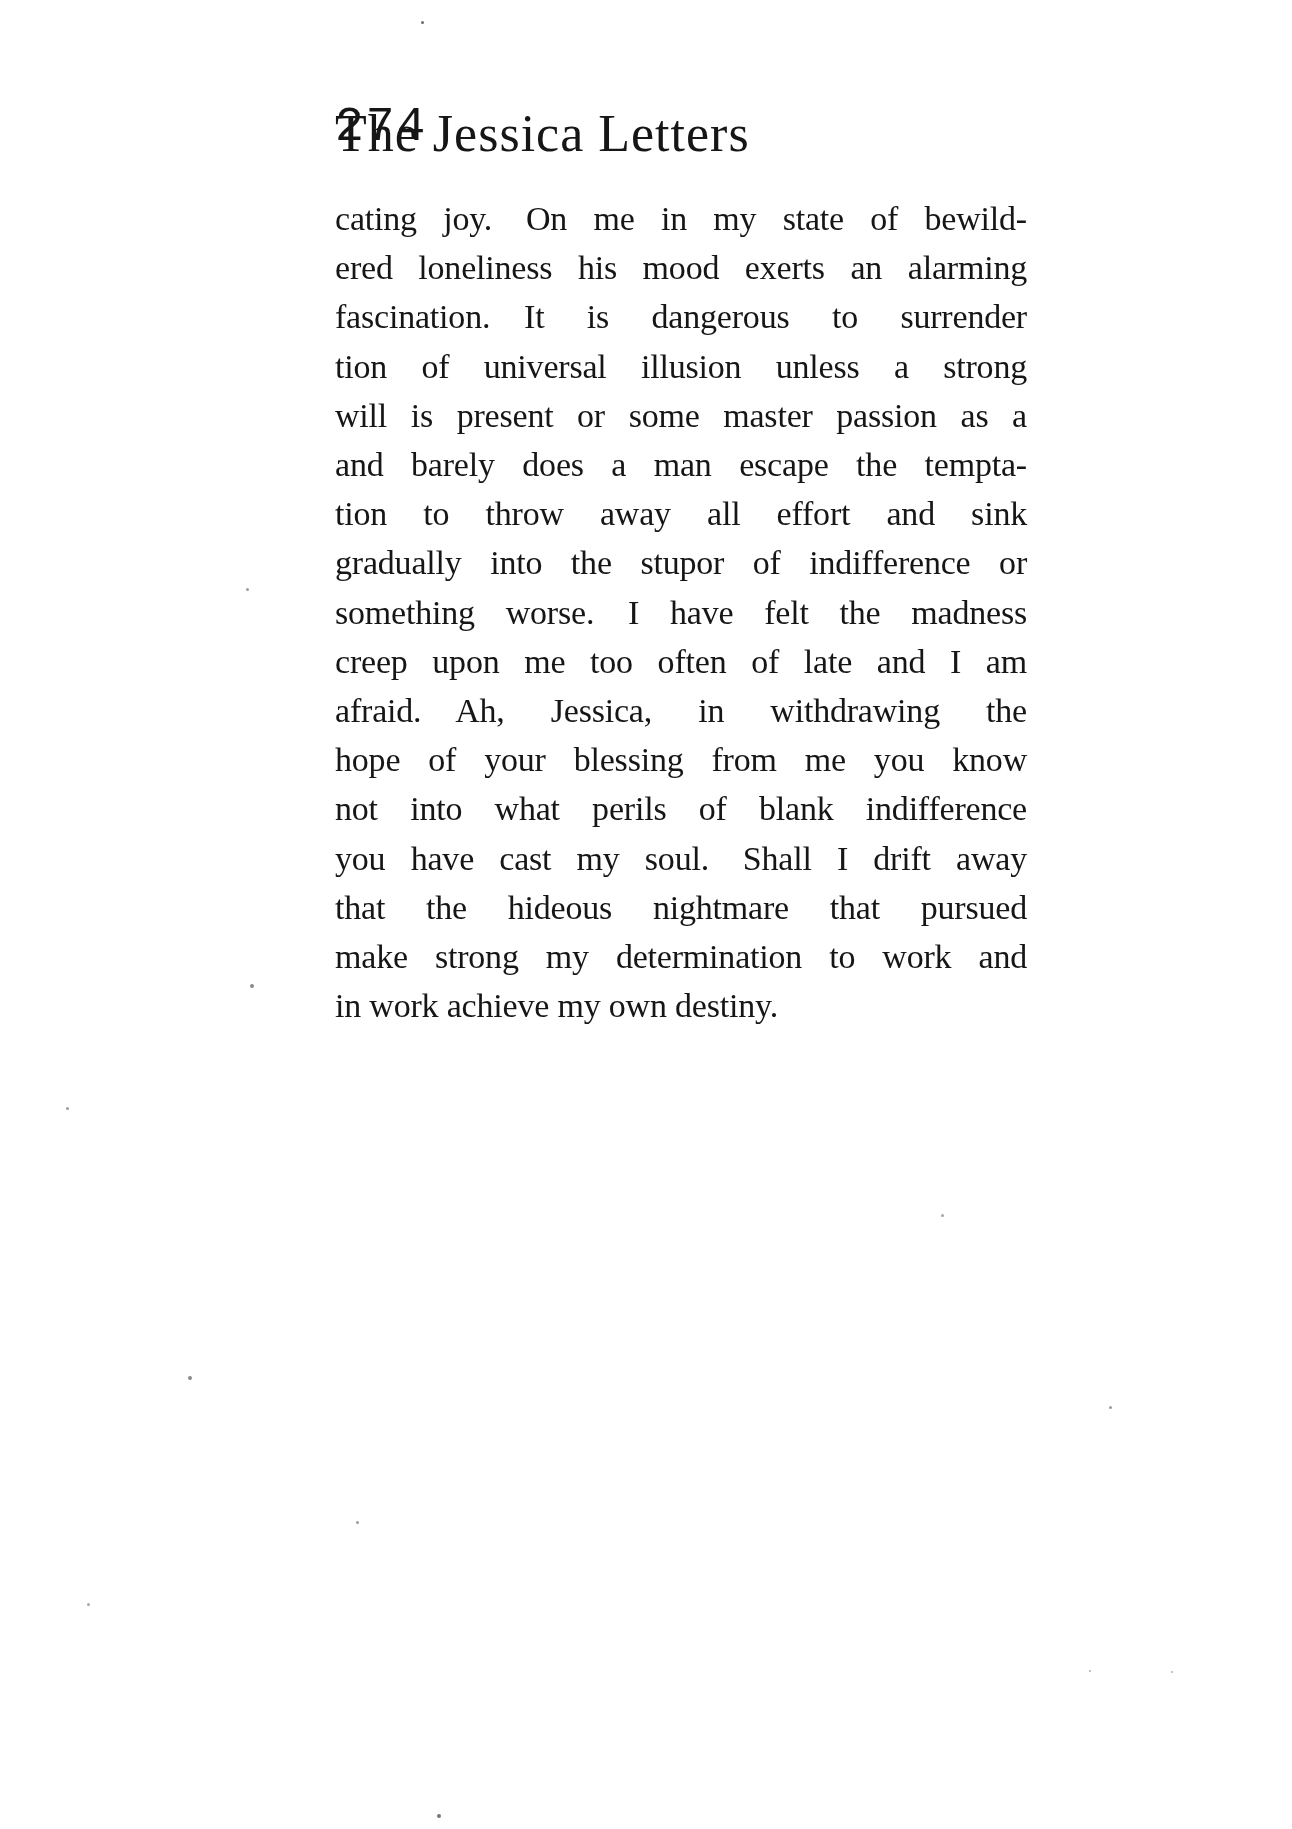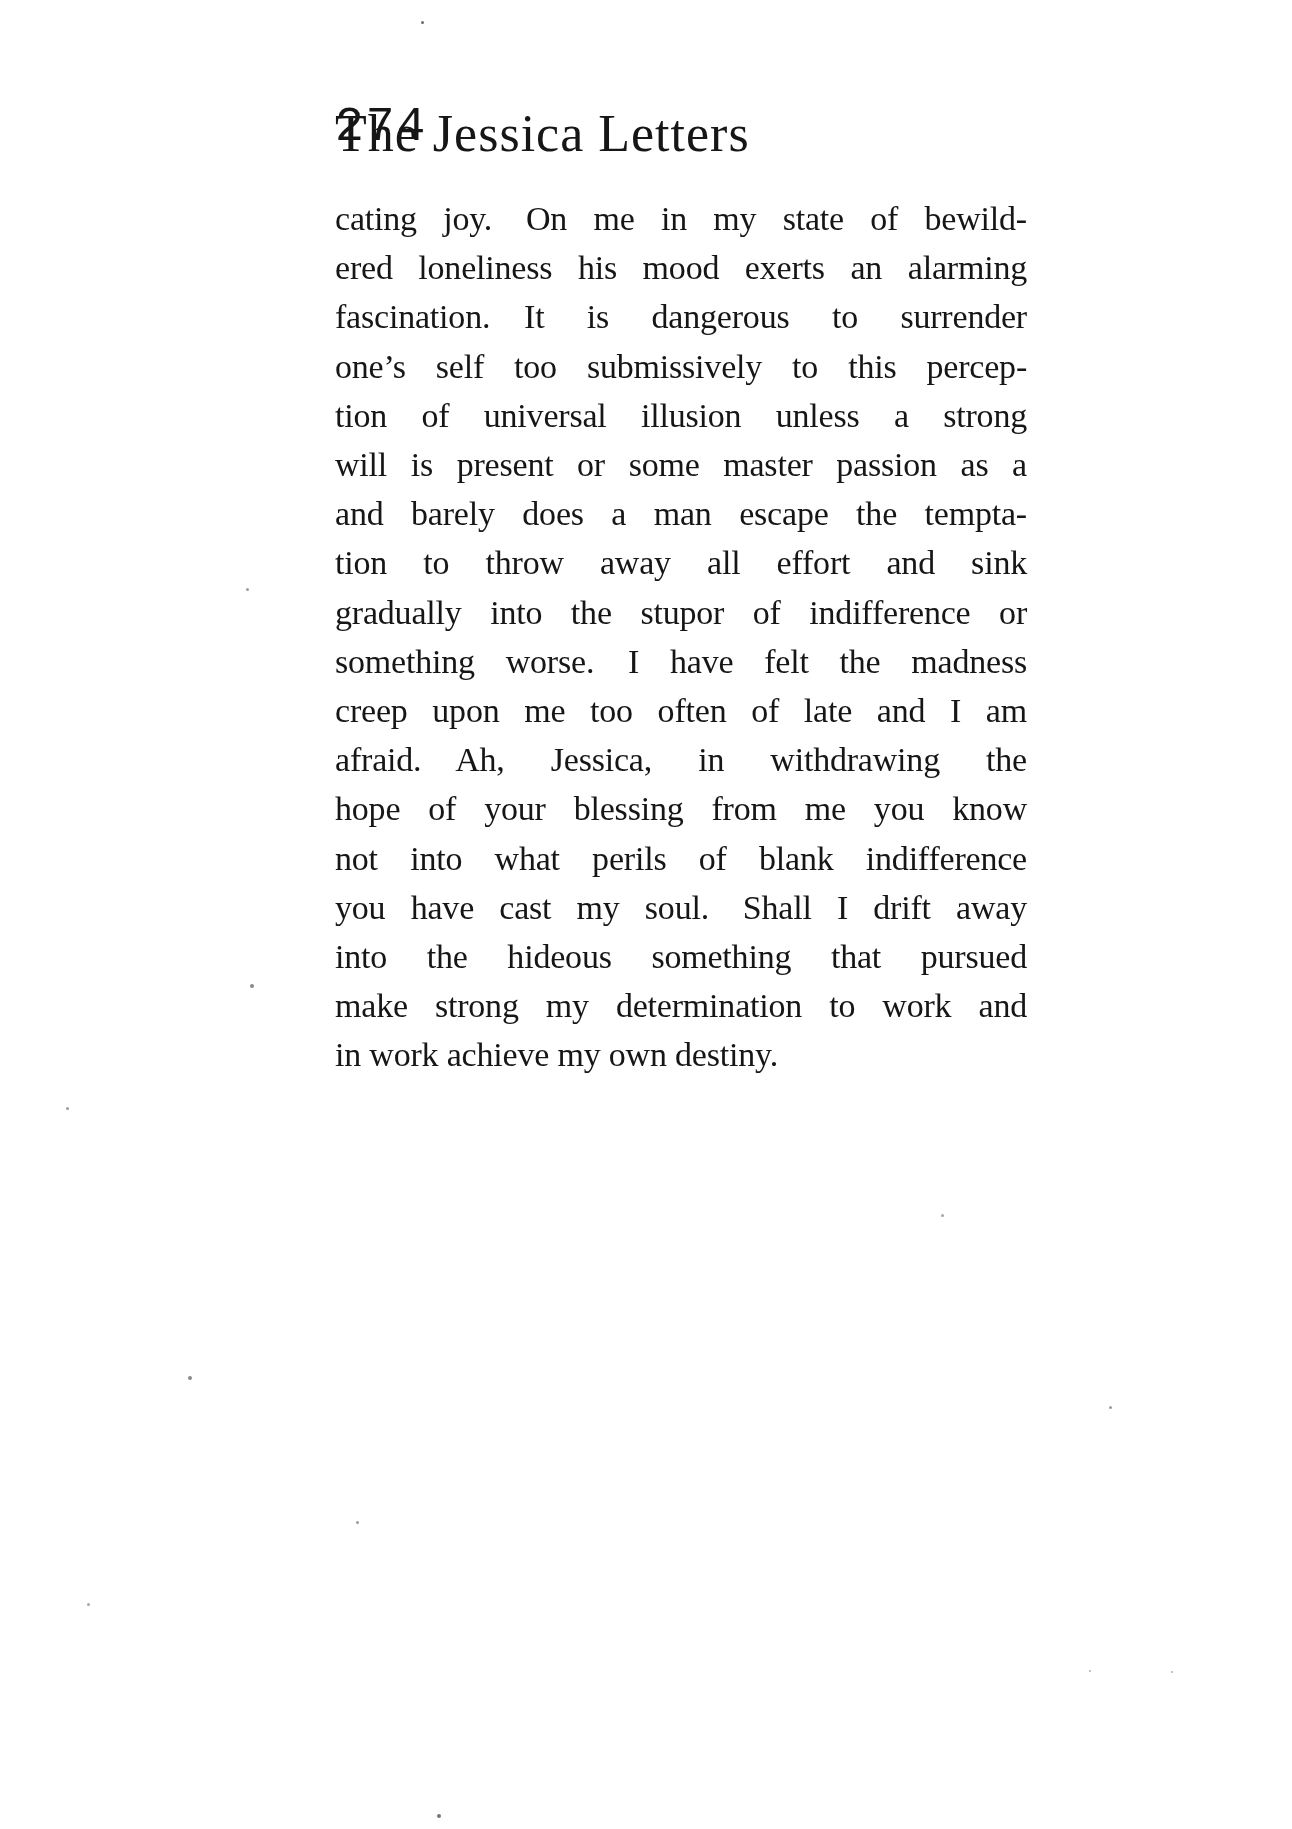--- a/index.html
+++ b/index.html
@@ -46,33 +46,32 @@
 
   <div class="header">
     <span class="page-number">274</span>
     <span class="book-title">The Jessica Letters</span>
   </div>
 
   <div class="body-text" id="body-text">
       <div class="line">cating joy. On me in my state of bewild-</div>
       <div class="line">ered loneliness his mood exerts an alarming</div>
       <div class="line">fascination. It is dangerous to surrender</div>
-      <div class="line">one’s self too submissively to this percep-</div>
       <div class="line">tion of universal illusion unless a strong</div>
       <div class="line">will is present or some master passion as a</div>
       <div class="line">and barely does a man escape the tempta-</div>
       <div class="line">tion to throw away all effort and sink</div>
       <div class="line">gradually into the stupor of indifference or</div>
       <div class="line">something worse. I have felt the madness</div>
       <div class="line">creep upon me too often of late and I am</div>
       <div class="line">afraid. Ah, Jessica, in withdrawing the</div>
       <div class="line">hope of your blessing from me you know</div>
       <div class="line">not into what perils of blank indifference</div>
       <div class="line">you have cast my soul. Shall I drift away</div>
-      <div class="line">into the hideous something that pursued</div>
+      <div class="line">that the hideous nightmare that pursued</div>
       <div class="line">make strong my determination to work and</div>
       <div class="line last">in work achieve my own destiny.</div>
     </div>
 
   <div class="speck" style="left:421px;top:21px;width:3px;height:3px;opacity:.75"></div>
   <div class="speck" style="left:246px;top:588px;width:3px;height:3px;opacity:.5"></div>
   <div class="speck" style="left:250px;top:984px;width:4px;height:4px;opacity:.6"></div>
   <div class="speck" style="left:66px;top:1107px;width:3px;height:3px;opacity:.5"></div>
   <div class="speck" style="left:188px;top:1376px;width:4px;height:4px;opacity:.6"></div>
   <div class="speck" style="left:356px;top:1521px;width:3px;height:3px;opacity:.5"></div>

